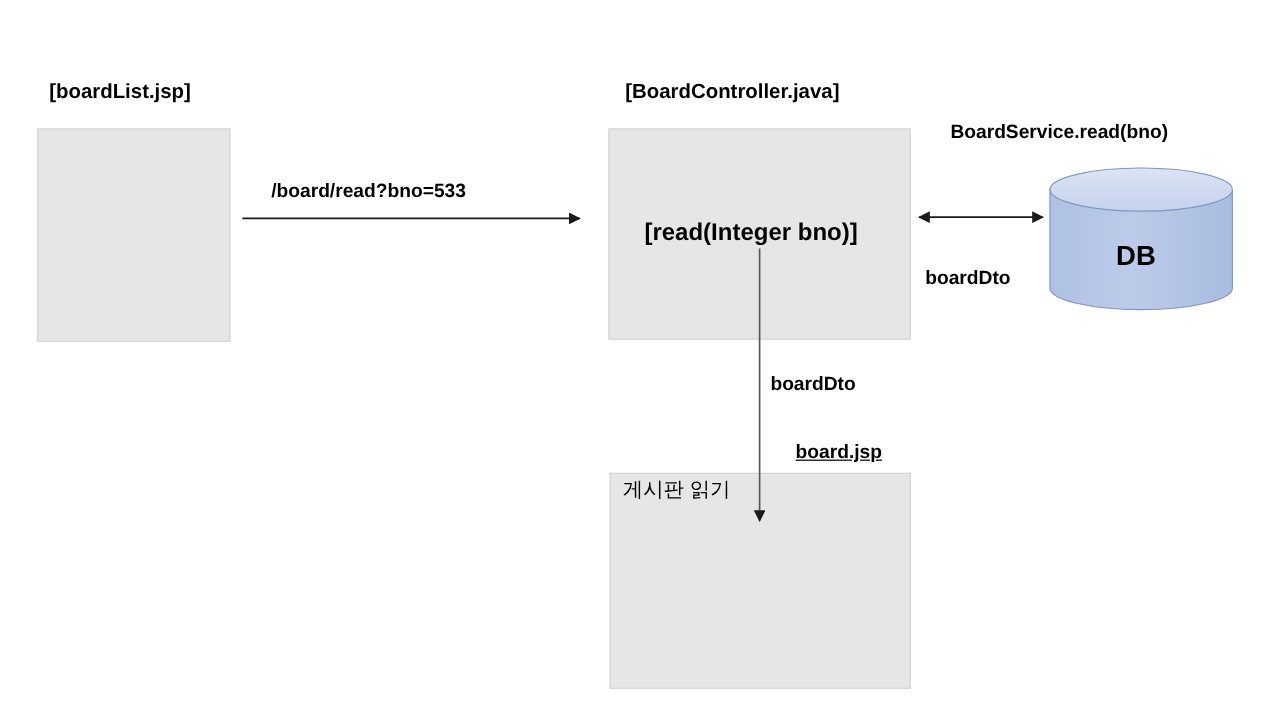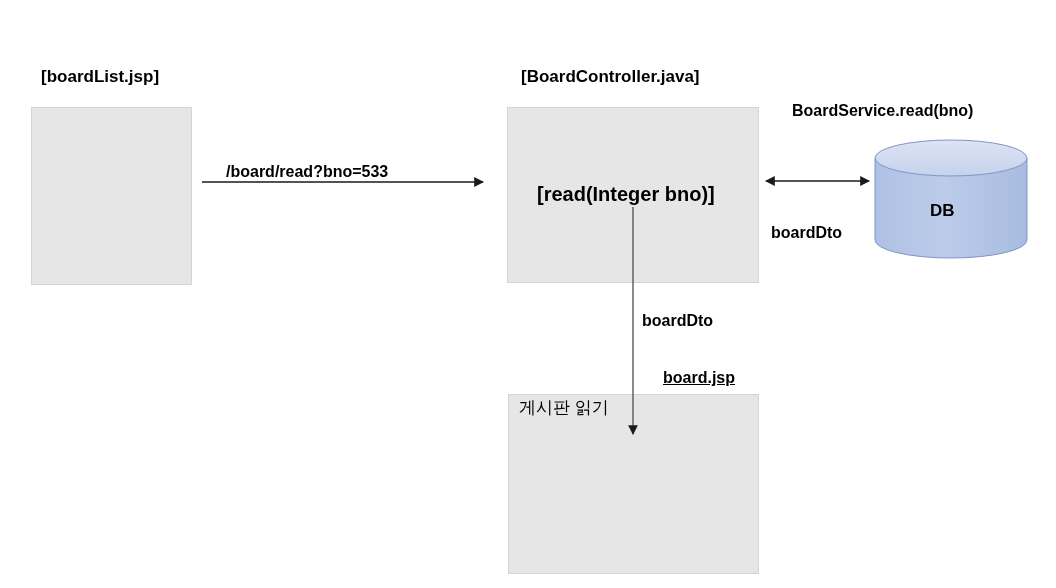--- a/index.html
+++ b/index.html
@@ -58,21 +58,20 @@
     left: 521px; top: 68px;
     font-size: 17px;
   }
   #title-boardservice {
     left: 792px; top: 103px;
     font-size: 16px;
   }
   #label-request-url {
     left: 226px; top: 152px;
     font-size: 16px;
-    margin-top: 12px;
   }
   #label-read-method {
     left: 537px; top: 184px;
     font-size: 20px;
   }
   #label-boarddto-db {
     left: 771px; top: 225px;
     font-size: 16px;
   }
   #label-boarddto-view {
@@ -88,21 +87,21 @@
     left: 519px; top: 399px;
     font-size: 17px;
     font-weight: normal;
     text-align: center;
   }
 
   
   #label-db {
     position: absolute;
     left: 930px; top: 202px;
-    font-size: 17px;
+    font-size: 23px;
     font-weight: bold;
     white-space: nowrap;
     line-height: 1;
   }
 
   
   #vector-layer {
     position: absolute;
     left: 0; top: 0;
     width: 1056px; height: 588px;

